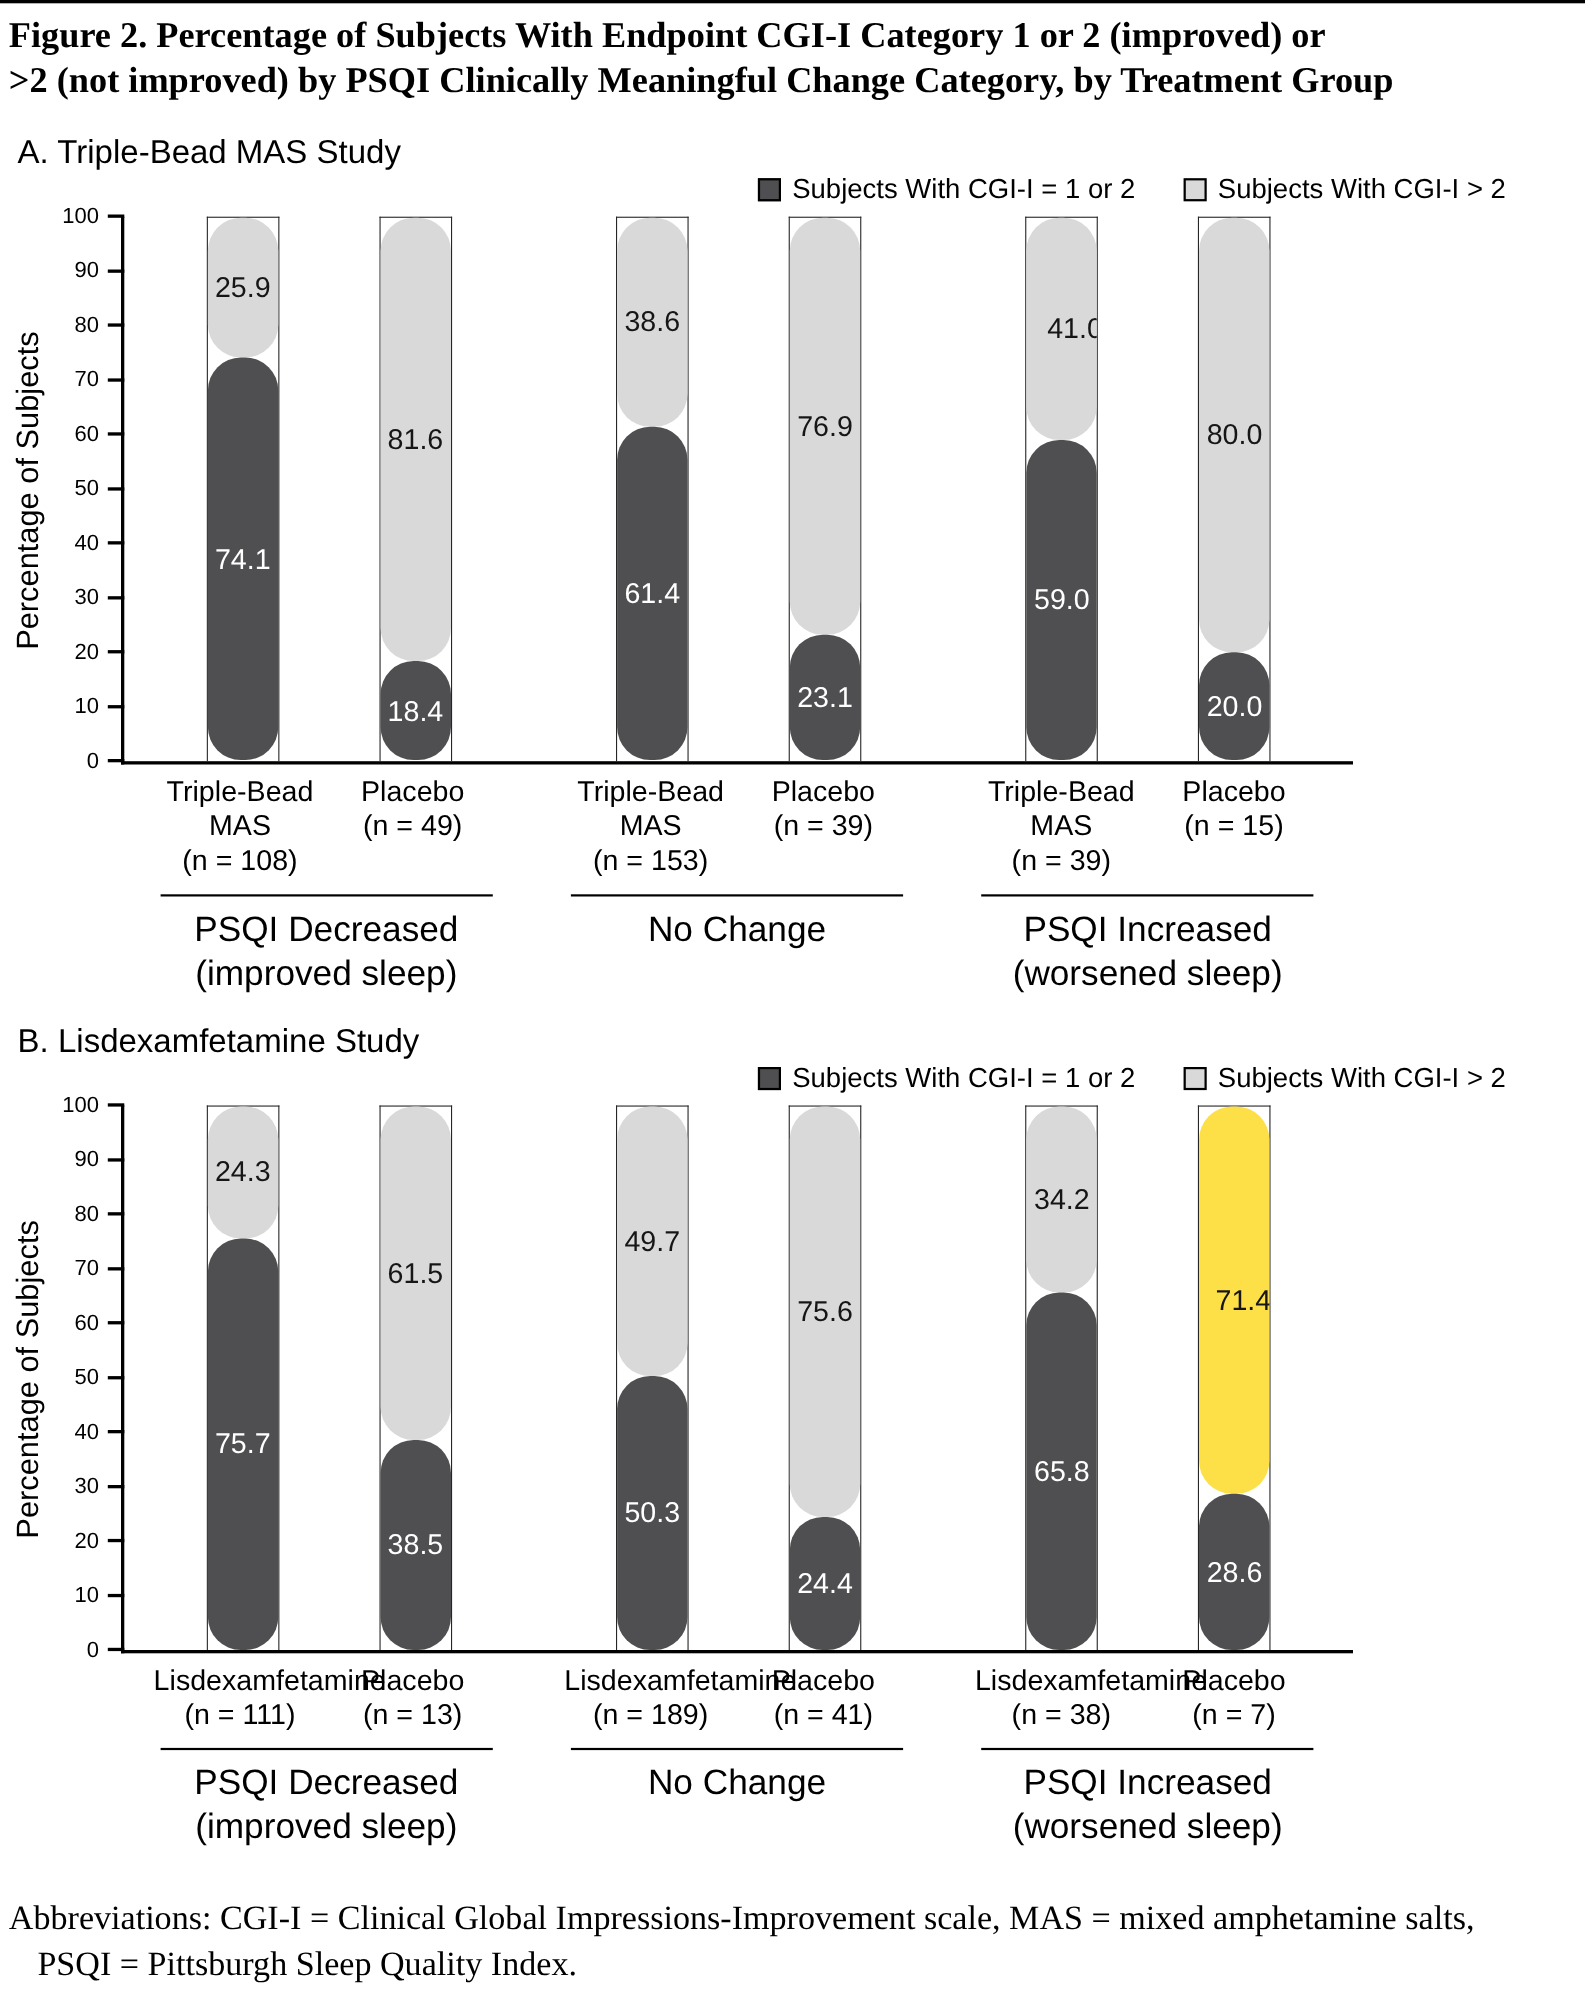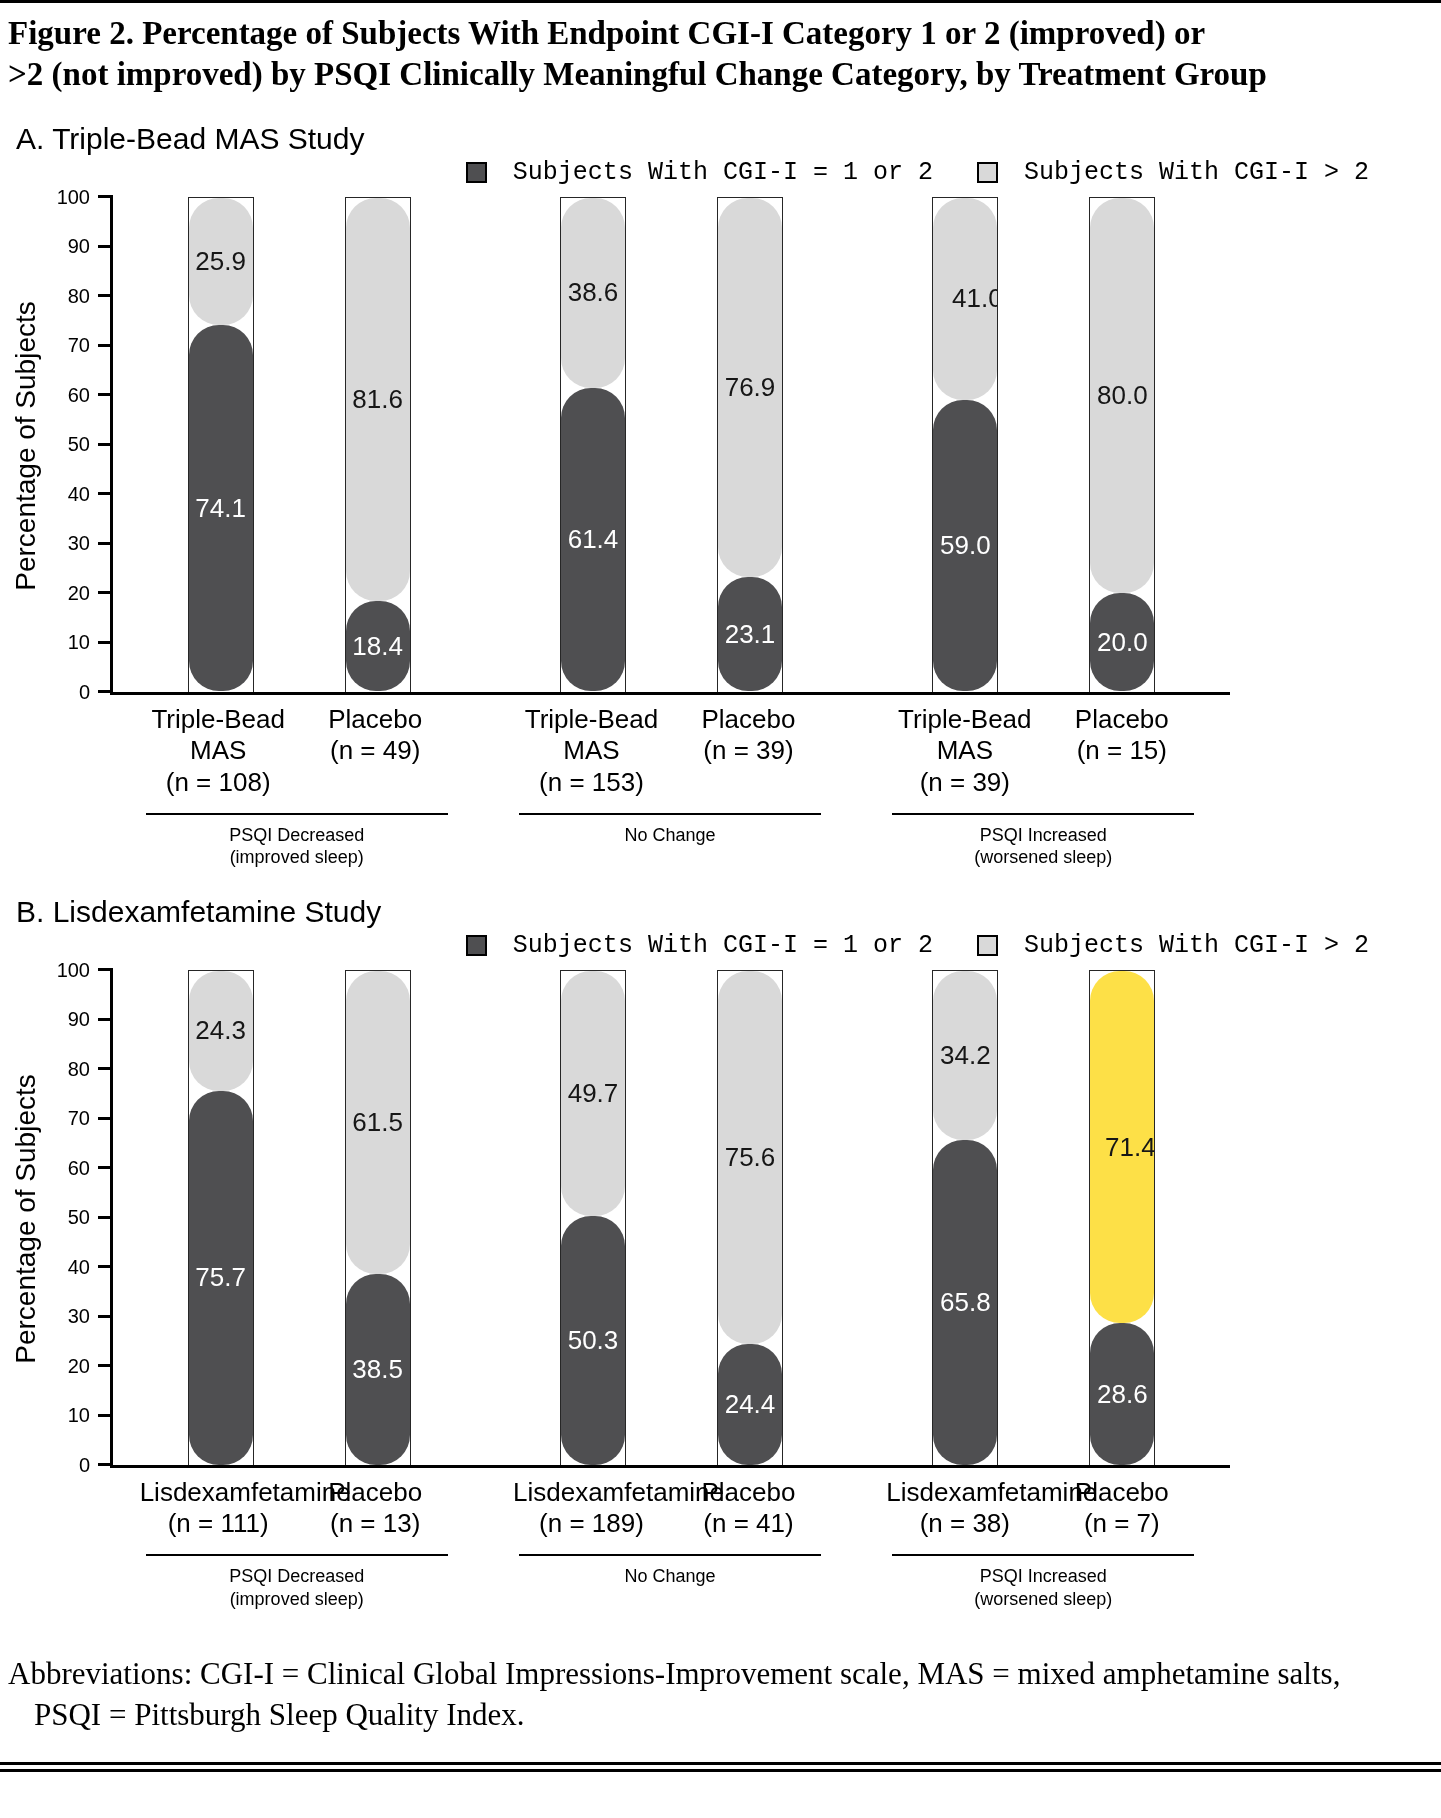--- a/index.html
+++ b/index.html
@@ -34,21 +34,21 @@
 
   .legend {
     display: flex;
     justify-content: flex-end;
     align-items: center;
     gap: 44px;
     padding-right: 72px;
     margin: 2px 0 10px 0;
     font-size: 25px;
   }
-  .legend-item { display: inline-flex; align-items: center; gap: 26px; font-family: Liberation Mono, monospace; }
+  .legend-item { display: inline-flex; align-items: center; gap: 10px; }
   .swatch { width: 21px; height: 21px; border: 2px solid #000; display: inline-block; flex: none; }
 
   .chart-wrap { margin-left: 110px; width: 1120px; position: relative; }
 
   .ylabel-col {
     position: absolute; left: -102px; top: 0; bottom: 0; width: 36px;
     display: flex; align-items: center; justify-content: center;
   }
   .ylabel-text { transform: rotate(-90deg); white-space: nowrap; font-size: 28px; }
 
@@ -77,21 +77,21 @@
   .seg { width: 100%; display: flex; align-items: center; justify-content: center; font-size: 26px; overflow: hidden; border-radius: 30px; }
   .seg-dark { color: #ffffff; }
   .seg-light { color: #161616; }
 
   .xrow { margin-left: 110px; width: 1120px; display: flex; margin-top: 9px; }
   .xgroup { flex: 1; display: flex; flex-direction: column; align-items: center; }
   .xpair { display: flex; }
   .xlabel { width: 157px; text-align: center; font-size: 26px; line-height: 1.22; }
   .xlabel-line { white-space: nowrap; }
   .cat-rule { width: 302px; border-top: 2.5px solid #000; margin-top: 14px; }
-  .cat-label { margin-top: 9px; font-size: 18px; line-height: 1.25; text-align: center; }
+  .cat-label { margin-top: 9px; font-size: 32px; line-height: 1.25; text-align: center; }
 
   .abbrev {
     font-family: "Liberation Serif", serif;
     font-size: 31px;
     line-height: 1.32;
     margin: 44px 14px 0 8px;
   }
   .abbrev-line2 { margin-left: 26px; }
 
   .bottom-rule {

